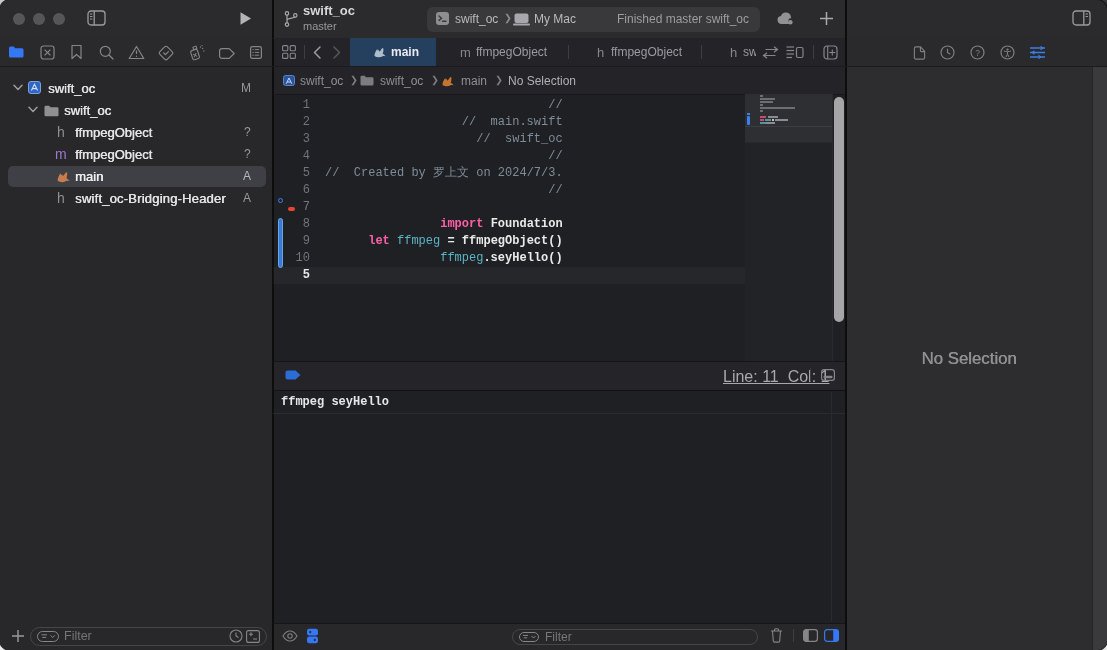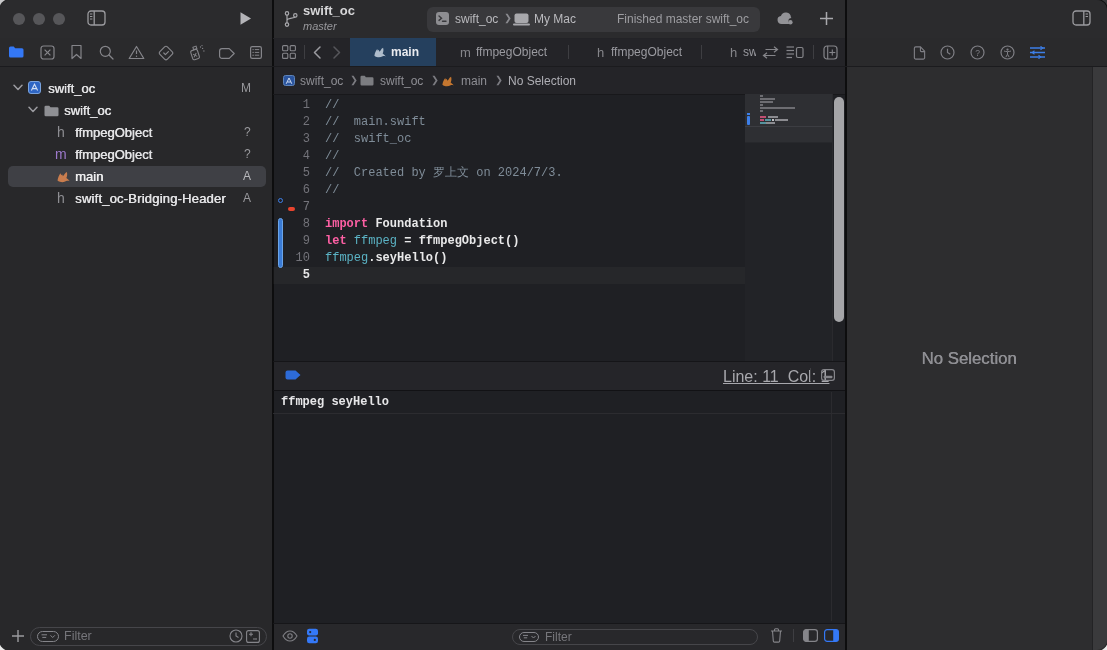--- a/index.html
+++ b/index.html
@@ -1,18 +1,18 @@
 <!DOCTYPE html>
 <html><head><meta charset="utf-8">
 <style>
 html,body{margin:0;padding:0;}
 body{width:1107px;height:650px;position:relative;overflow:hidden;font-family:"Liberation Sans",sans-serif;-webkit-font-smoothing:antialiased;background:#ececec;}
 .a{position:absolute;}
 #win{position:absolute;left:0;top:0;width:1107px;height:650px;border-radius:10px;background:#2b2b2d;overflow:hidden;box-shadow:0 0 0 1px rgba(10,10,10,0.85);}
-.mono{font-family:"Liberation Mono",monospace;}
+.mono{font-family:"Liberation Mono",monospace;text-align:right;}
 .sb{text-shadow:0.45px 0 0 currentColor;}
 svg{display:block;}
 .cm{color:#7f8c98;}
 .kw{color:#fc5fa3;font-weight:bold;}
 .tl{color:#5bb3c5;}
 #codetext b{color:#e9e9ea;font-weight:bold;}
 </style></head>
 <body>
 <div class="a" style="left:1060px;top:0;width:47px;height:47px;background:#39393b;"></div>
 <div class="a" style="left:0;top:0;width:47px;height:24px;background:#c9c9cb;"></div>
@@ -56,21 +56,21 @@
     <path d="M1.5 1.2 L12 7.5 L1.5 13.8 Z" fill="#b4b4b8"></path>
   </svg>
 
   <svg class="a" style="left:283px;top:10px;" width="16" height="18" viewBox="0 0 16 18">
     <circle cx="4" cy="3.4" r="1.7" fill="none" stroke="#a8a8ac" stroke-width="1.2"></circle>
     <circle cx="4" cy="14.6" r="1.7" fill="none" stroke="#a8a8ac" stroke-width="1.2"></circle>
     <circle cx="12.3" cy="5.4" r="1.7" fill="none" stroke="#a8a8ac" stroke-width="1.2"></circle>
     <path d="M4 5.1 L4 12.9 M4 10.2 C4 8 8 8.8 12.3 7.2" fill="none" stroke="#a8a8ac" stroke-width="1.2"></path>
   </svg>
   <div class="a" style="left:303px;top:3px;font-size:13px;font-weight:bold;color:#d6d6d8;">swift_oc</div>
-  <div class="a" style="left:303px;top:20px;font-size:11px;color:#98989c;font-style:italic;">master</div>
+  <div class="a" style="left:303px;top:20px;font-size:11px;color:#98989c;">master</div>
 
   <div class="a" style="left:427px;top:6.5px;width:333px;height:25px;border-radius:6px;background:#39393c;"></div>
   <div class="a" style="left:436px;top:12px;width:13px;height:13px;border-radius:3px;background:#8e8e92;"></div>
   <svg class="a" style="left:436px;top:12px;" width="13" height="13" viewBox="0 0 13 13">
     <path d="M3 4 L5.5 6.2 L3 8.4" fill="none" stroke="#39393c" stroke-width="1.4" stroke-linecap="round"></path>
     <line x1="6.5" y1="9.3" x2="10" y2="9.3" stroke="#39393c" stroke-width="1.4" stroke-linecap="round"></line>
   </svg>
   <div class="a" style="left:455px;top:11.5px;font-size:12px;color:#bababe;">swift_oc</div>
   <div class="a" style="left:504px;top:12px;font-size:9.5px;color:#8a8a8f;">❯</div>
   <svg class="a" style="left:513px;top:12.5px;" width="17" height="13" viewBox="0 0 17 13">

